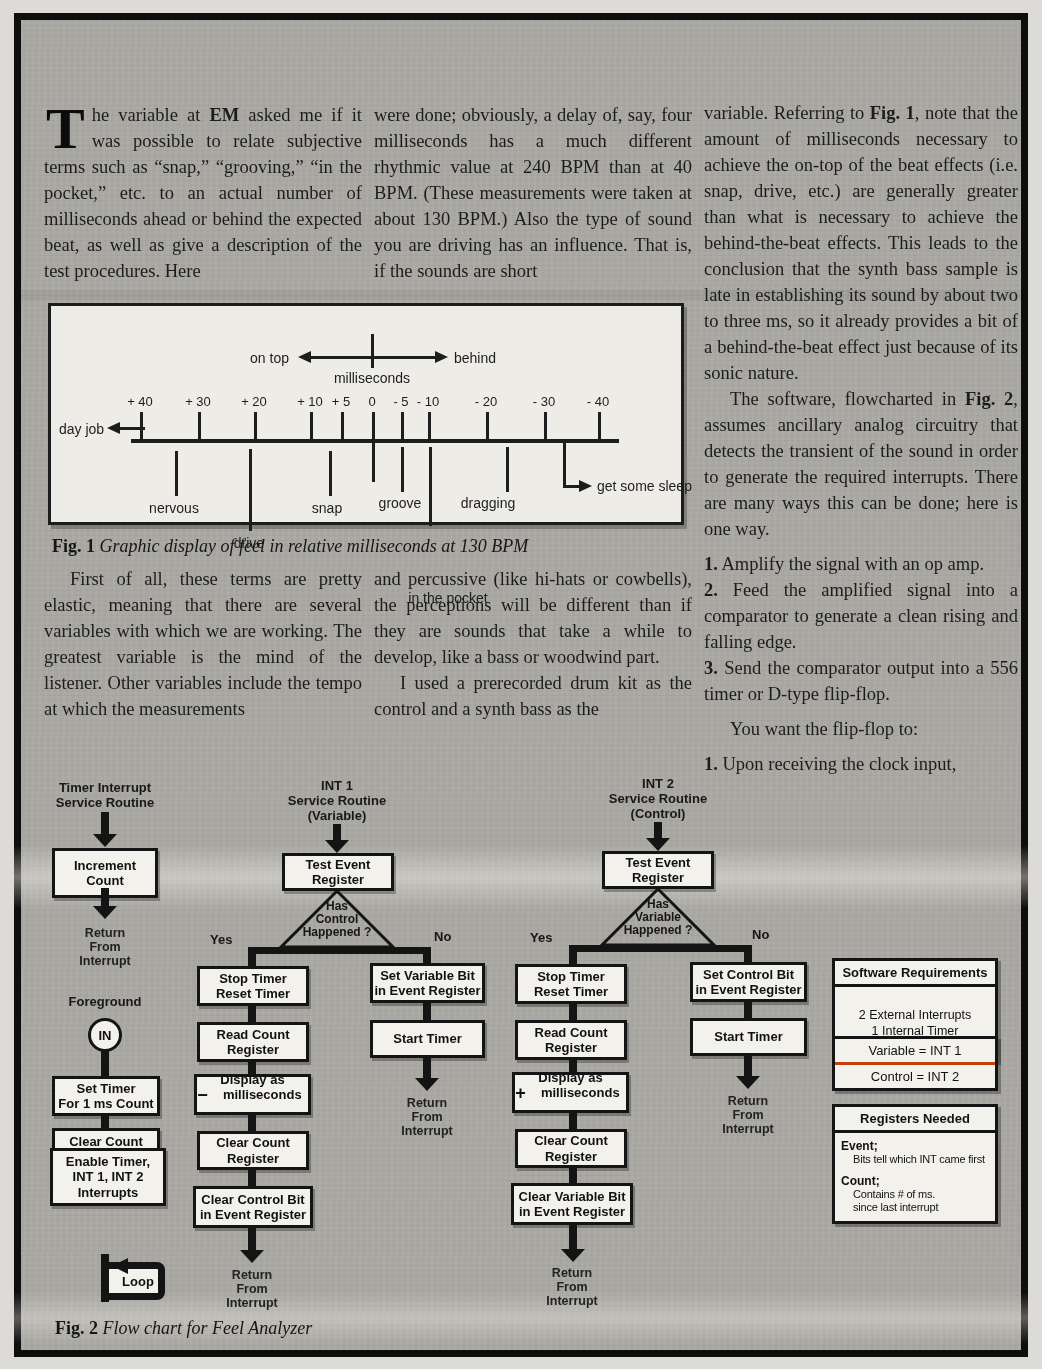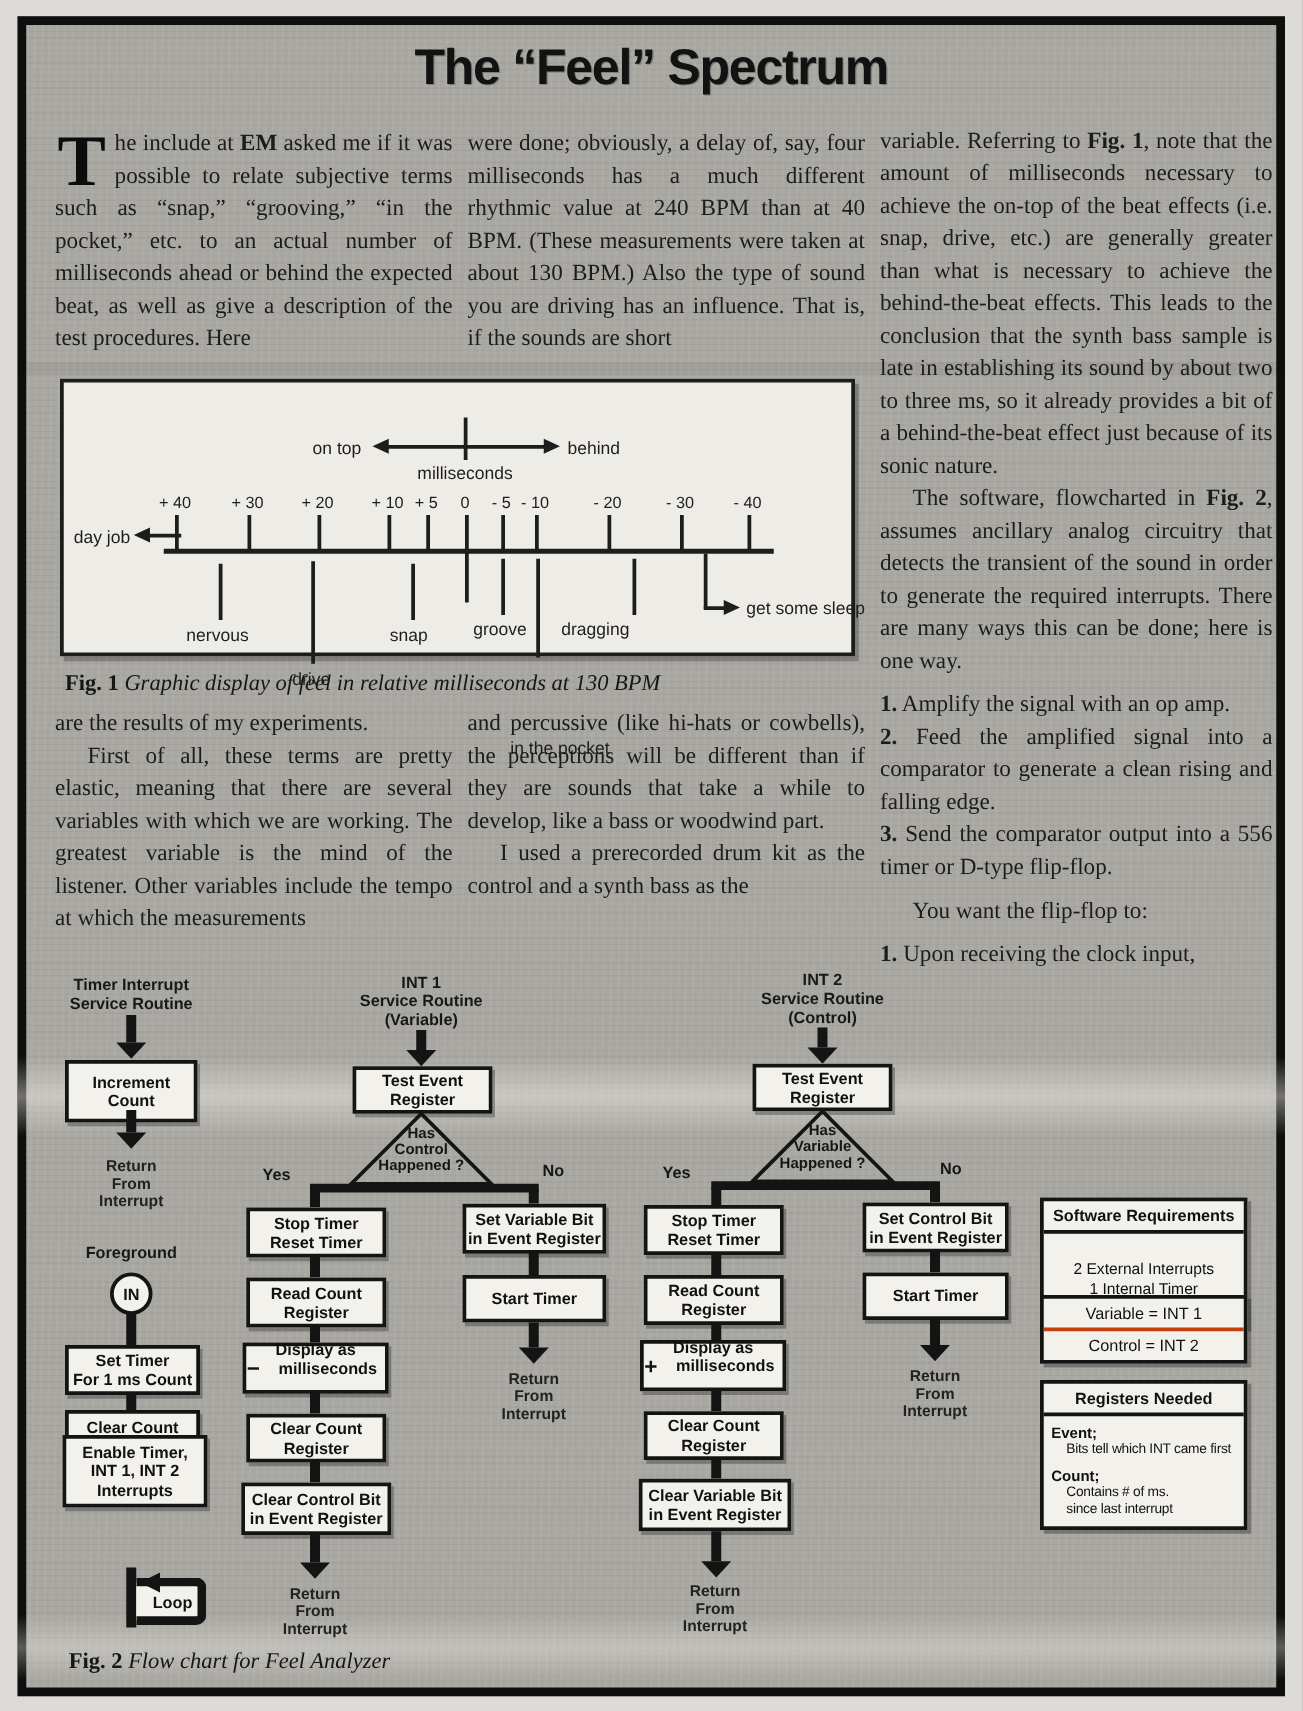--- a/index.html
+++ b/index.html
@@ -88,24 +88,23 @@
 </style>
 </head>
 <body>
 
 <div class="stage">
   <div class="frame"></div>
   <div class="band band1"></div>
   <div class="band band2"></div>
   <div class="band band3"></div>
 
-  <div class="title">The “Feel” Spectrum</div>
 
   <div class="col" style="left:44px;top:102px;width:318px;">
-    <p><span class="dropcap">T</span><span>he include at </span><b>EM</b><span> asked me if it was possible to relate subjective terms such as “snap,” “grooving,” “in the pocket,” etc. to an actual number of milliseconds ahead or behind the expected beat, as well as give a description of the test procedures. Here</span></p>
+    <p><span class="dropcap">T</span><span>he variable at </span><b>EM</b><span> asked me if it was possible to relate subjective terms such as “snap,” “grooving,” “in the pocket,” etc. to an actual number of milliseconds ahead or behind the expected beat, as well as give a description of the test procedures. Here</span></p>
   </div>
 
   <div class="col" style="left:374px;top:102px;width:318px;">
     <p>were done; obviously, a delay of, say, four milliseconds has a much different rhythmic value at 240 BPM than at 40 BPM. (These measurements were taken at about 130 BPM.) Also the type of sound you are driving has an influence. That is, if the sounds are short</p>
   </div>
 
   <div class="col" style="left:704px;top:100px;width:314px;">
     <p><span>variable. Referring to </span><b>Fig. 1</b><span>, note that the amount of milliseconds necessary to achieve the on-top of the beat effects (i.e. snap, drive, etc.) are generally greater than what is necessary to achieve the behind-the-beat effects. This leads to the conclusion that the synth bass sample is late in establishing its sound by about two to three ms, so it already provides a bit of a behind-the-beat effect just because of its sonic nature.</span></p>
     <p class="indent"><span>The software, flowcharted in </span><b>Fig. 2</b><span>, assumes ancillary analog circuitry that detects the transient of the sound in order to generate the required interrupts. There are many ways this can be done; here is one way.</span></p>
     <p class="gap"><b>1.</b><span> Amplify the signal with an op amp.</span></p>
@@ -160,28 +159,27 @@
       <div class="f1-lab" style="left: 63px; top: 194px; width: 120px; text-align: center;">nervous</div>
       <div class="f1-tick" style="left: 198px; top: 143px; height: 82px;"></div>
       <div class="f1-lab" style="left: 138px; top: 229px; width: 120px; text-align: center;">drive</div>
       <div class="f1-tick" style="left: 278px; top: 145px; height: 45px;"></div>
       <div class="f1-lab" style="left: 216px; top: 194px; width: 120px; text-align: center;">snap</div>
       <div class="f1-tick" style="left: 350px; top: 141px; height: 45px;"></div>
       <div class="f1-lab" style="left: 289px; top: 189px; width: 120px; text-align: center;">groove</div>
       <div class="f1-tick" style="left: 378px; top: 141px; height: 79px;"></div>
       <div class="f1-lab" style="left: 337px; top: 236px; width: 120px; text-align: center; margin-top: 48px;">in the pocket</div>
       <div class="f1-tick" style="left: 455px; top: 141px; height: 45px;"></div>
-      <div class="f1-lab" style="left: 398px; top: 189px; width: 120px; text-align: left;">dragging</div>
+      <div class="f1-lab" style="left: 377px; top: 189px; width: 120px; text-align: center;">dragging</div>
     </div>
   <div class="caption" style="left:52px;top:536px;">
     <b>Fig. 1</b><i> Graphic display of feel in relative milliseconds at 130 BPM</i>
   </div>
 
   <div class="col" style="left:44px;top:566px;width:318px;">
-    <p>are the results of my experiments.</p>
     <p class="indent">First of all, these terms are pretty elastic, meaning that there are several variables with which we are working. The greatest variable is the mind of the listener. Other variables include the tempo at which the measurements</p>
   </div>
 
   <div class="col" style="left:374px;top:566px;width:318px;">
     <p>and percussive (like hi-hats or cowbells), the perceptions will be different than if they are sounds that take a while to develop, like a bass or woodwind part.</p>
     <p class="indent">I used a prerecorded drum kit as the control and a synth bass as the</p>
   </div>
 
   <div class="fc-title" style="left:40px;top:780px;width:130px;">Timer Interrupt
 Service Routine</div>

